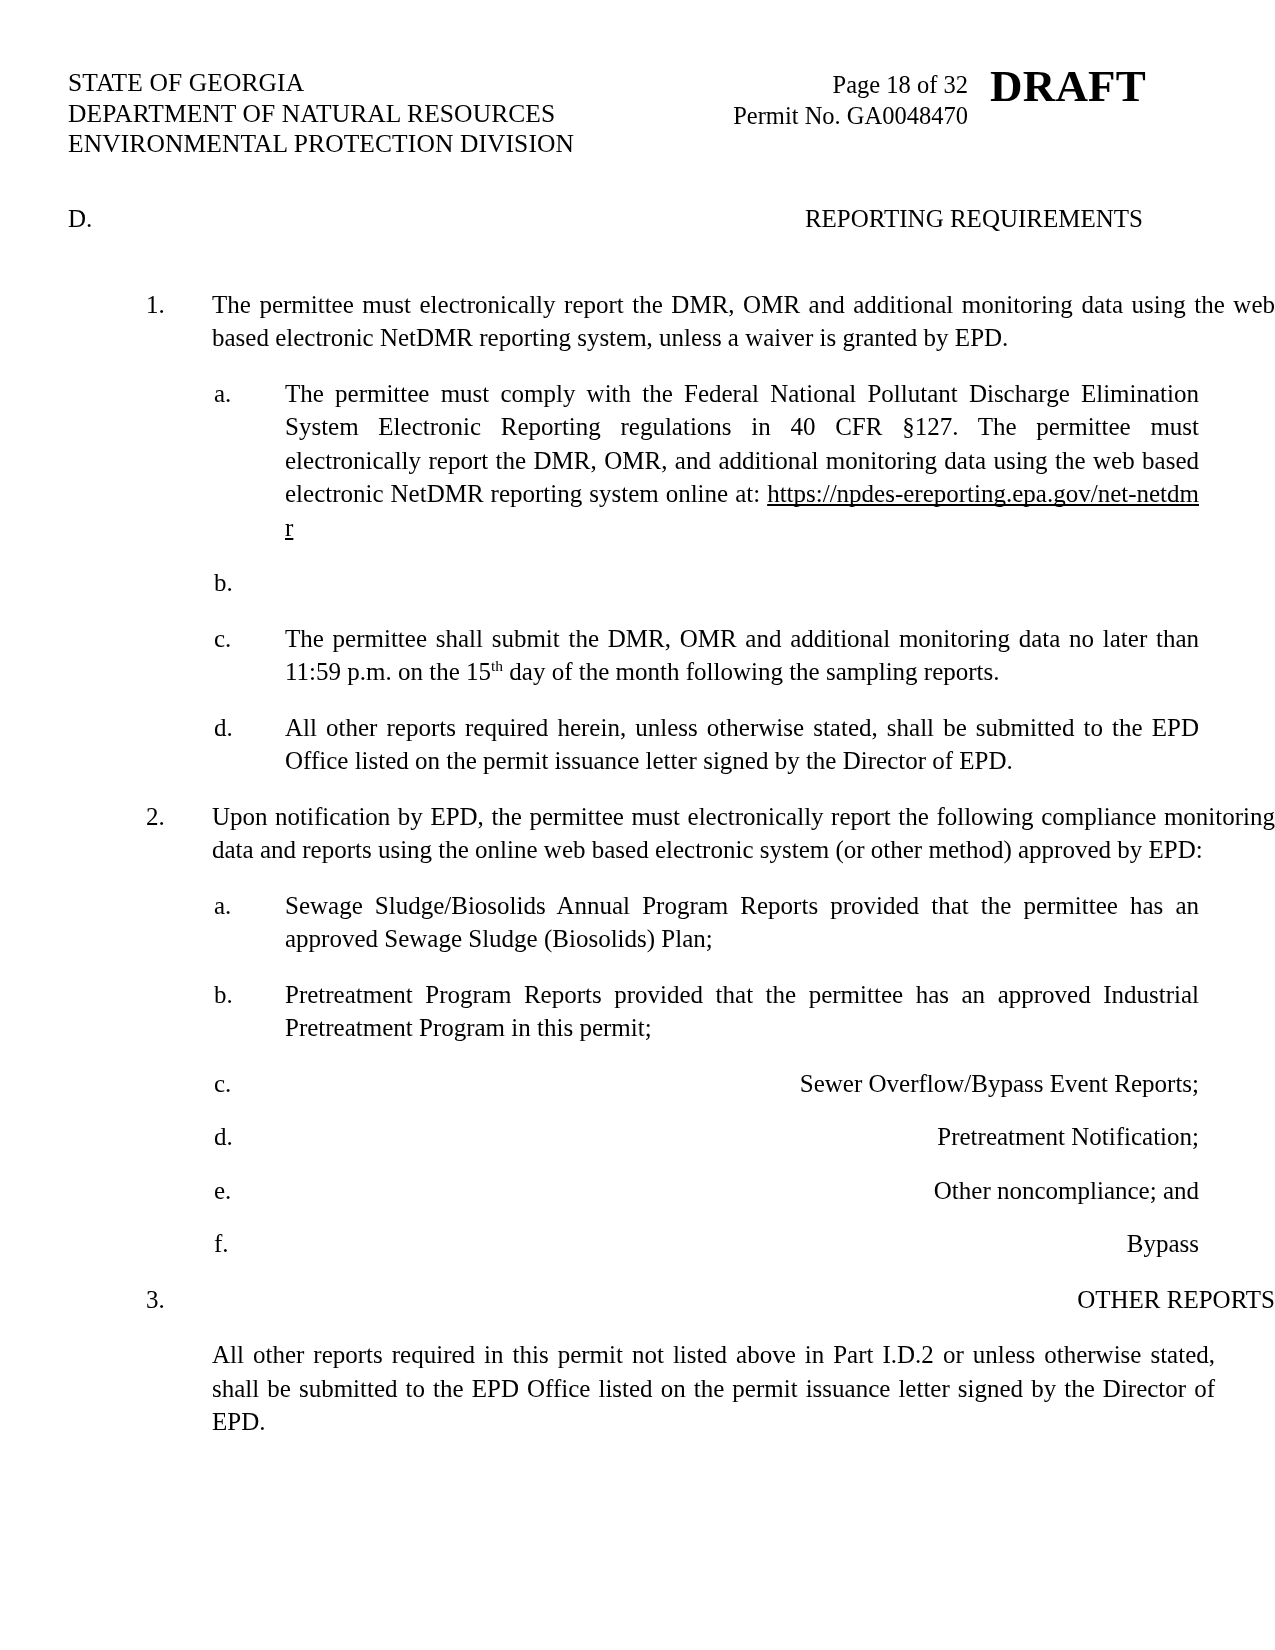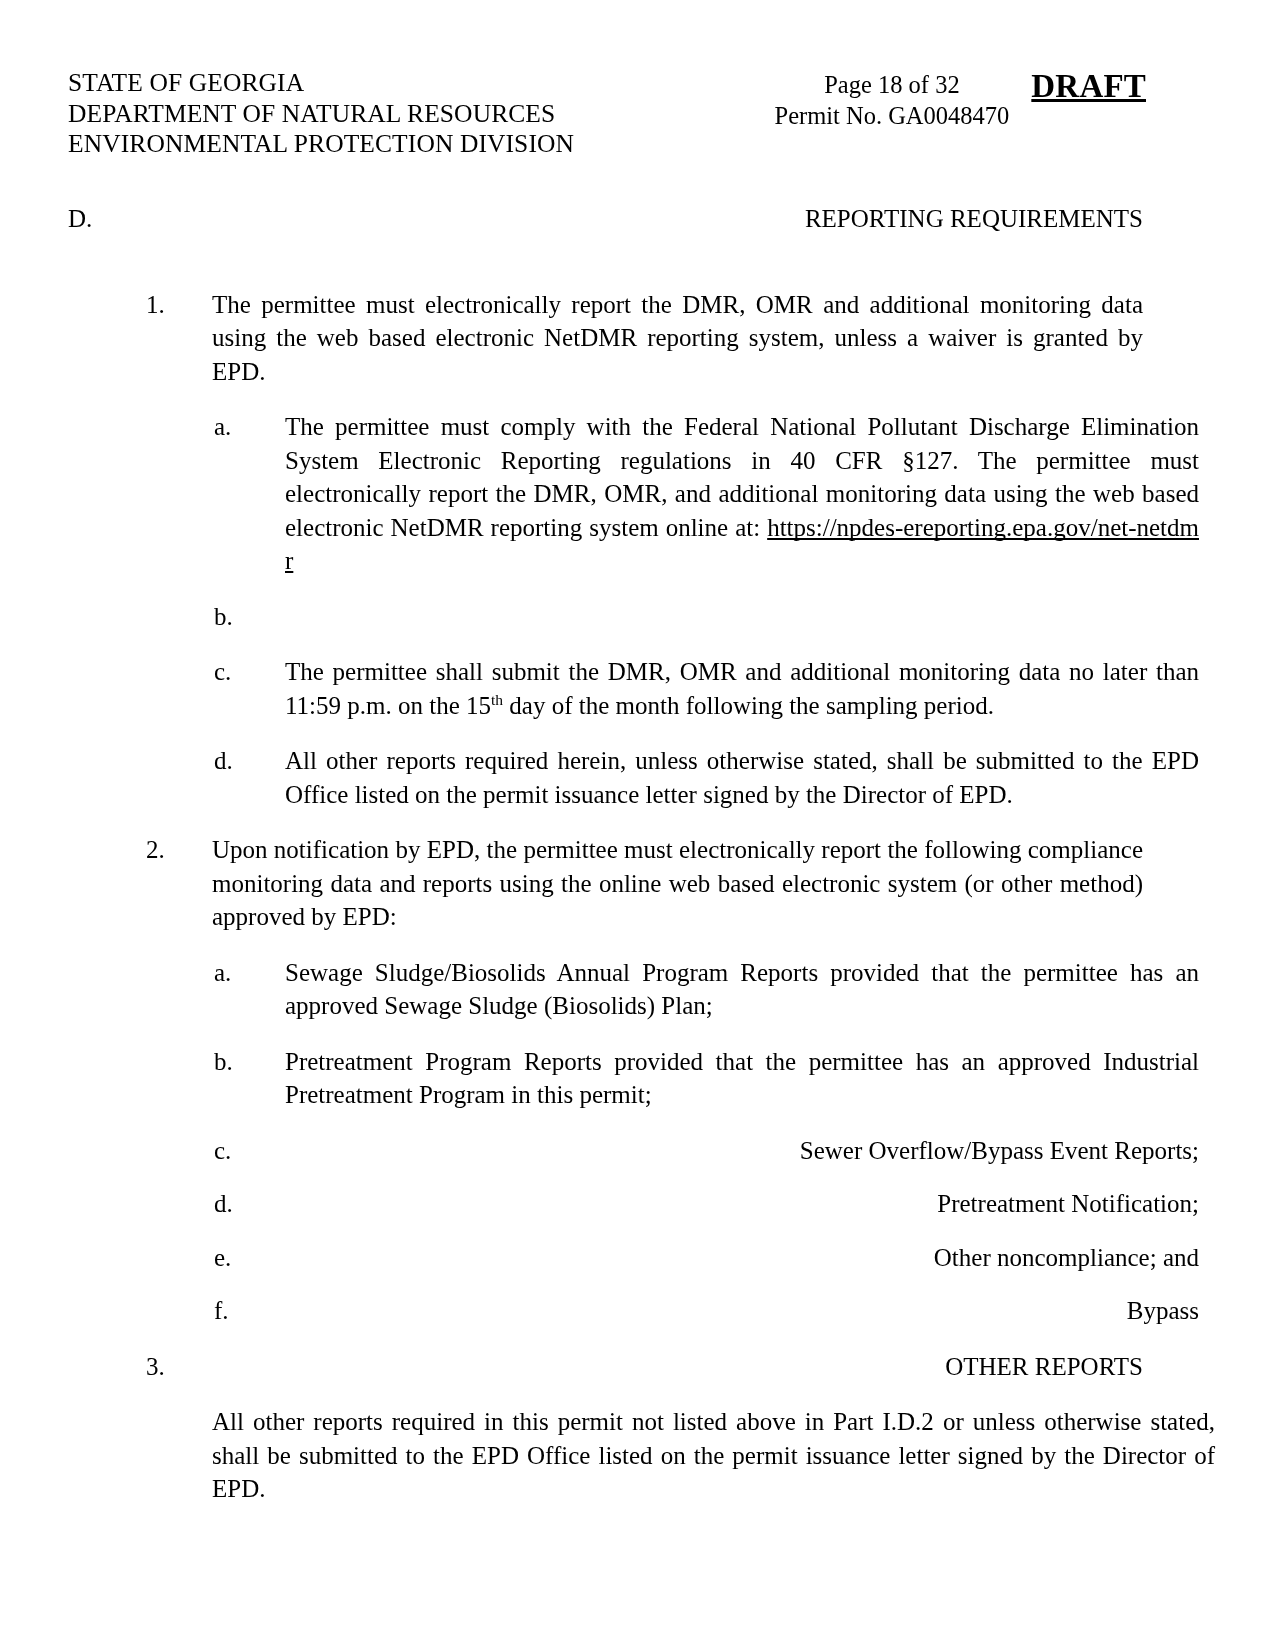--- a/index.html
+++ b/index.html
@@ -41,31 +41,30 @@
   .header-left div { white-space: nowrap; }
 
   .header-right {
     display: flex;
     align-items: flex-start;
     margin-top: 2px;
   }
   .header-meta {
     font-size: 24.5px;
     line-height: 30.5px;
-    text-align: center;
+    text-align: right;
     white-space: nowrap;
     padding-right: 22px;
   }
   .draft-word {
-    font-size: 33px;
+    font-size: 45px;
     font-weight: bold;
     line-height: 33px;
     letter-spacing: 0.2px;
     white-space: nowrap;
-    text-decoration: underline;
   }
 
   
   .content {
     position: absolute;
     left: 0;
     top: 202px;
     width: 1275px;
   }
 
@@ -88,21 +87,20 @@
   }
 
   
   .lvl1-row { padding-left: 146px; }
   .lvl1-row .marker {
     width: 66px;
     flex: 0 0 66px;
   }
   .lvl1-row .body {
     flex: 1 1 auto;
-    padding-right: 132px;
     text-align: justify;
     text-justify: inter-word;
     font-family: Liberation Serif, serif;
   }
 
   
   .lvl1-plain {
     padding-left: 212px;
     padding-right: 60px;
     font-size: 25px;
@@ -187,21 +185,21 @@
     <div class="gap-sub"></div>
 
     <div class="row lvl2-row">
       <div class="marker">b.</div>
     </div>
 
     <div class="gap-sub"></div>
 
     <div class="row lvl2-row">
       <div class="marker">c.</div>
-      <div class="body"><span>The permittee shall submit the DMR, OMR and additional monitoring data no later than 11:59 p.m. on the 15</span><sup>th</sup><span> day of the month following the sampling period.</span></div>
+      <div class="body"><span>The permittee shall submit the DMR, OMR and additional monitoring data no later than 11:59 p.m. on the 15</span><sup>th</sup><span> day of the month following the sampling reports.</span></div>
     </div>
 
     <div class="gap-sub"></div>
 
     <div class="row lvl2-row">
       <div class="marker">d.</div>
       <div class="body">All other reports required herein, unless otherwise stated, shall be submitted to the EPD Office listed on the permit issuance letter signed by the Director of EPD.</div>
     </div>
 
     <div class="gap-item"></div>

